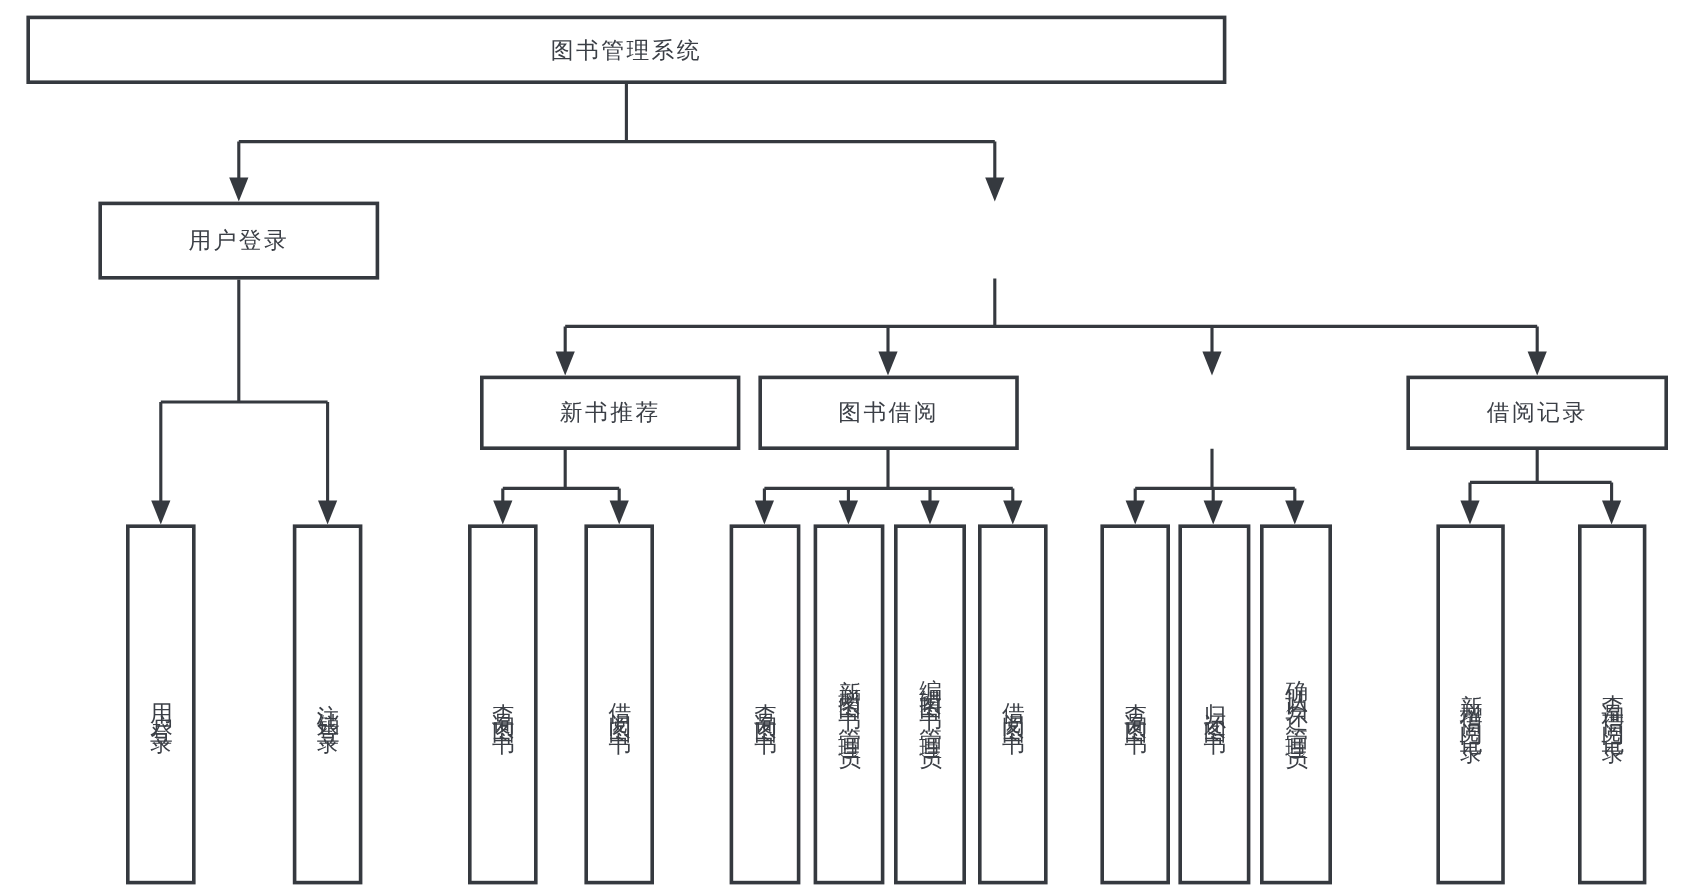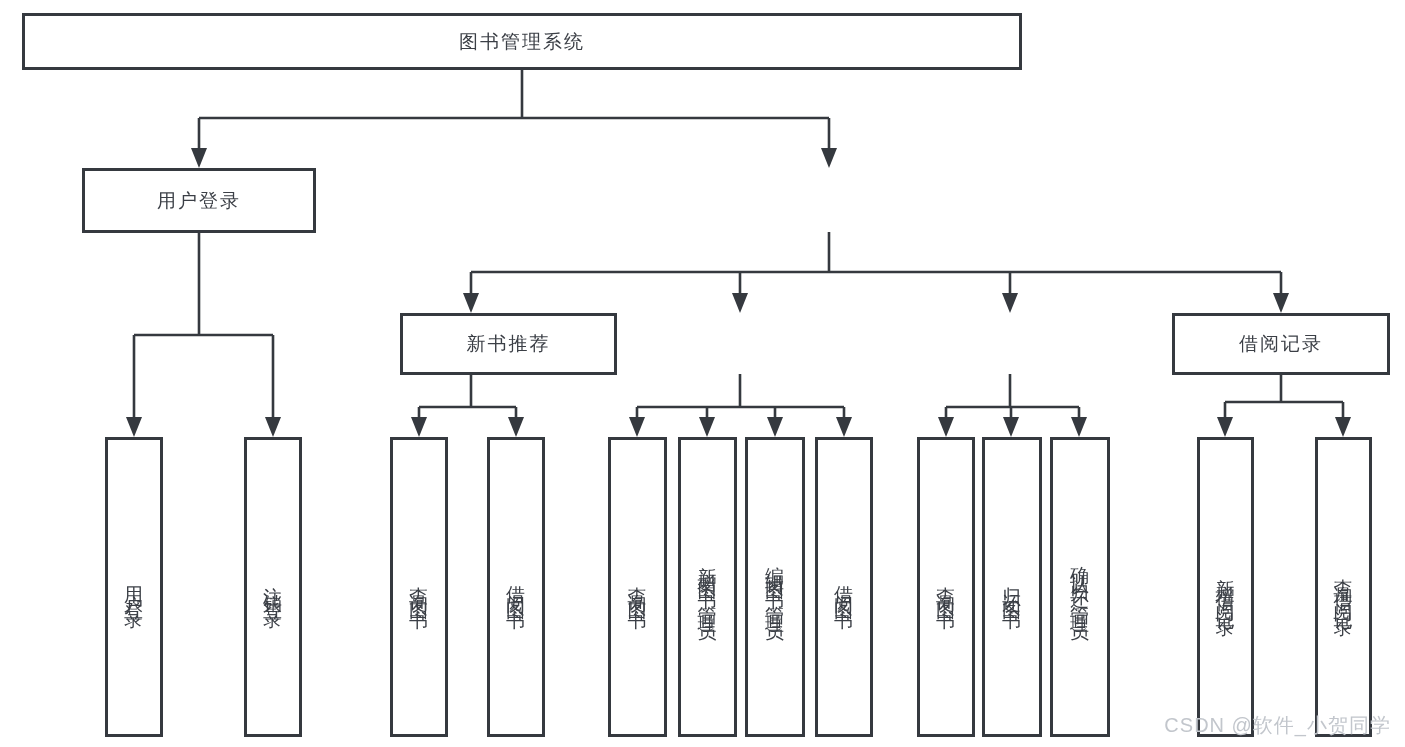--- a/index.html
+++ b/index.html
@@ -88,35 +88,35 @@
       <polygon points="1217,417 1233,417 1225,437"></polygon>
       <polygon points="1335,417 1351,417 1343,437"></polygon>
     </g>
   </svg>
 
   <div class="node" style="left:22px; top:13px; width:1000px; height:57px;">图书管理系统</div>
 
   <div class="node" style="left:82px; top:168px; width:234px; height:65px;">用户登录</div>
 
   <div class="node" style="left:363px; top:313px; width:217px; height:62px;margin-left:37px;">新书推荐</div>
+  <div class="node" style="left:632px; top:313px; width:217px; height:62px;">图书借阅</div>
   <div class="node" style="left:1172px; top:313px; width:218px; height:62px;">借阅记录</div>
 
   <div class="node vnode" style="left:105px; top:437px; width:58px; height:300px;">用户登录</div>
   <div class="node vnode" style="left:244px; top:437px; width:58px; height:300px;">注销登录</div>
 
   <div class="node vnode" style="left:390px; top:437px; width:58px; height:300px;">查询图书</div>
   <div class="node vnode" style="left:487px; top:437px; width:58px; height:300px;">借阅图书</div>
 
   <div class="node vnode" style="left:608px; top:437px; width:59px; height:300px;">查询图书</div>
   <div class="node vnode" style="left:678px; top:437px; width:59px; height:300px;">新增图书（管理员）</div>
   <div class="node vnode" style="left:745px; top:437px; width:60px; height:300px;">编辑图书（管理员）</div>
   <div class="node vnode" style="left:815px; top:437px; width:58px; height:300px;">借阅图书</div>
 
   <div class="node vnode" style="left:917px; top:437px; width:58px; height:300px;">查询图书</div>
   <div class="node vnode" style="left:982px; top:437px; width:60px; height:300px;">归还图书</div>
   <div class="node vnode" style="left:1050px; top:437px; width:60px; height:300px;">确认归还（管理员）</div>
 
   <div class="node vnode" style="left:1197px; top:437px; width:57px; height:300px;">新增借阅记录</div>
   <div class="node vnode" style="left:1315px; top:437px; width:57px; height:300px;">查询借阅记录</div>
 
-  <div class="watermark">CSDN @软件_小贺同学</div>
 
 </div>
 
 </body></html>

